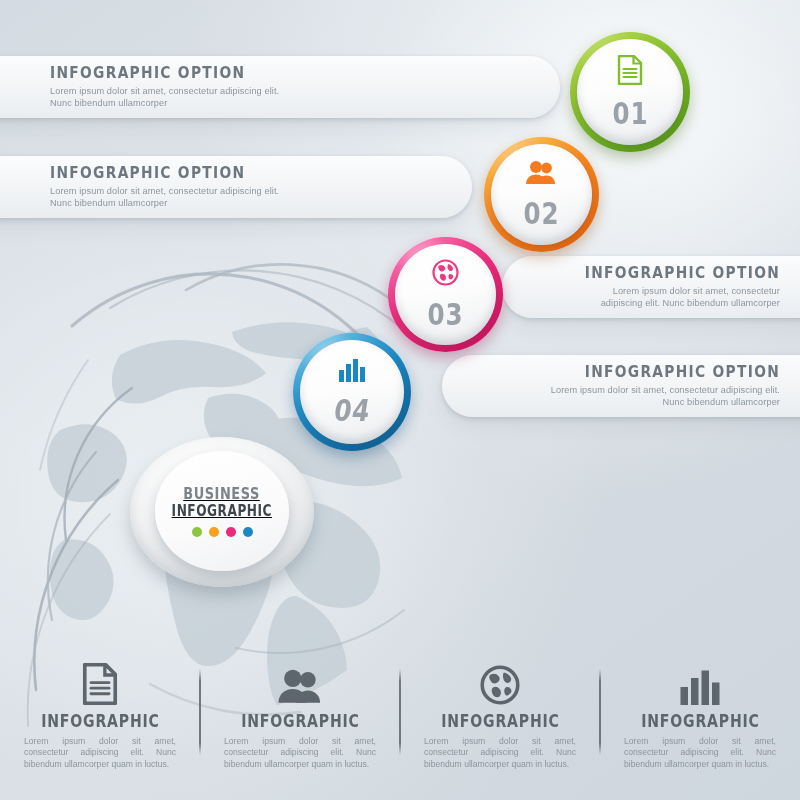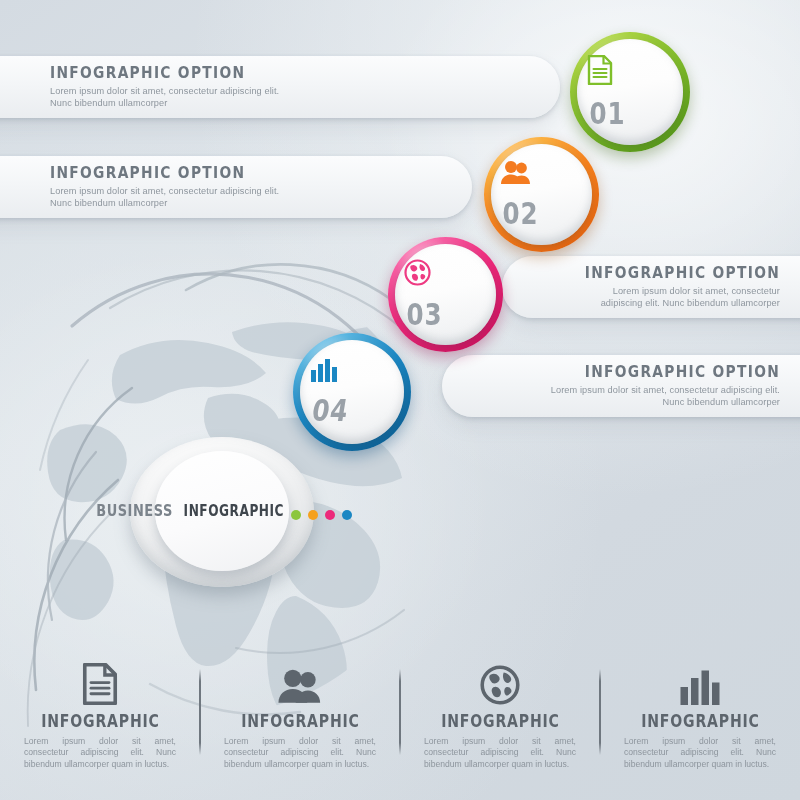--- a/index.html
+++ b/index.html
@@ -54,21 +54,21 @@
     display:flex; align-items:center; justify-content:center;
   }
   .node .ring::after {
     content:""; position:absolute; left:6%; top:6%; width:88%; height:88%;
     border-radius:50%;
     background:linear-gradient(170deg,#ffffff 0%,#fdfdfd 45%,#eceef0 100%);
     box-shadow:inset 0 -5px 9px rgba(150,158,167,.35), 0 2px 6px rgba(40,50,60,.22);
   }
   .node .inner {
     position:relative; z-index:3; width:72%; height:72%;
-    display:flex; flex-direction:column; align-items:flex-start; justify-content:center;
+    display:flex; flex-direction:column; align-items:center; justify-content:center;
     gap:14px;
   }
   .node .num {
     font-family:"DejaVu Sans Condensed","Liberation Sans", sans-serif;
     font-weight:700; font-size:31px; color:#9aa1a8; letter-spacing:1px;
     line-height:.96; transform:scaleX(.88);
   }
   .node .ic { display:block; }
 
   #node-1 { left:570px; top:32px;  width:120px; height:120px; }
@@ -80,21 +80,21 @@
   #hub { position:absolute; left:122px; top:437px; width:200px; height:155px; z-index:5; }
   #hub .plate {
     position:absolute; left:8px; top:0; width:184px; height:150px; border-radius:50%;
     background:linear-gradient(160deg,#fdfdfd 0%,#f0f1f2 45%,#d9dcdf 100%);
     box-shadow:0 9px 16px rgba(110,122,135,.35), inset 0 -6px 12px rgba(160,168,176,.35);
   }
   #hub .disc {
     position:absolute; left:33px; top:14px; width:134px; height:120px; border-radius:50%;
     background:linear-gradient(165deg,#ffffff 0%,#fbfbfc 55%,#f0f1f3 100%);
     box-shadow:0 7px 11px rgba(110,122,135,.30);
-    display:flex; flex-direction:row; align-items:center; justify-content:center; gap:1px;
+    display:flex; flex-direction:column; align-items:center; justify-content:center; gap:1px;text-decoration:underline;
   }
   #hub .h1, #hub .h2 {
     font-family:"DejaVu Sans Condensed","Liberation Sans", sans-serif;
     font-weight:700; letter-spacing:.6px; line-height:1; transform:scaleX(.9);
   }
   #hub .h1 { font-size:16px; color:#7b838b; }
   #hub .h2 { font-size:15px; color:#3f464d; margin-top:1px; }
   #hub .dots { display:flex; gap:7px; margin-top:7px; }
   #hub .dots i { width:10px; height:10px; border-radius:50%; display:block; }
 

